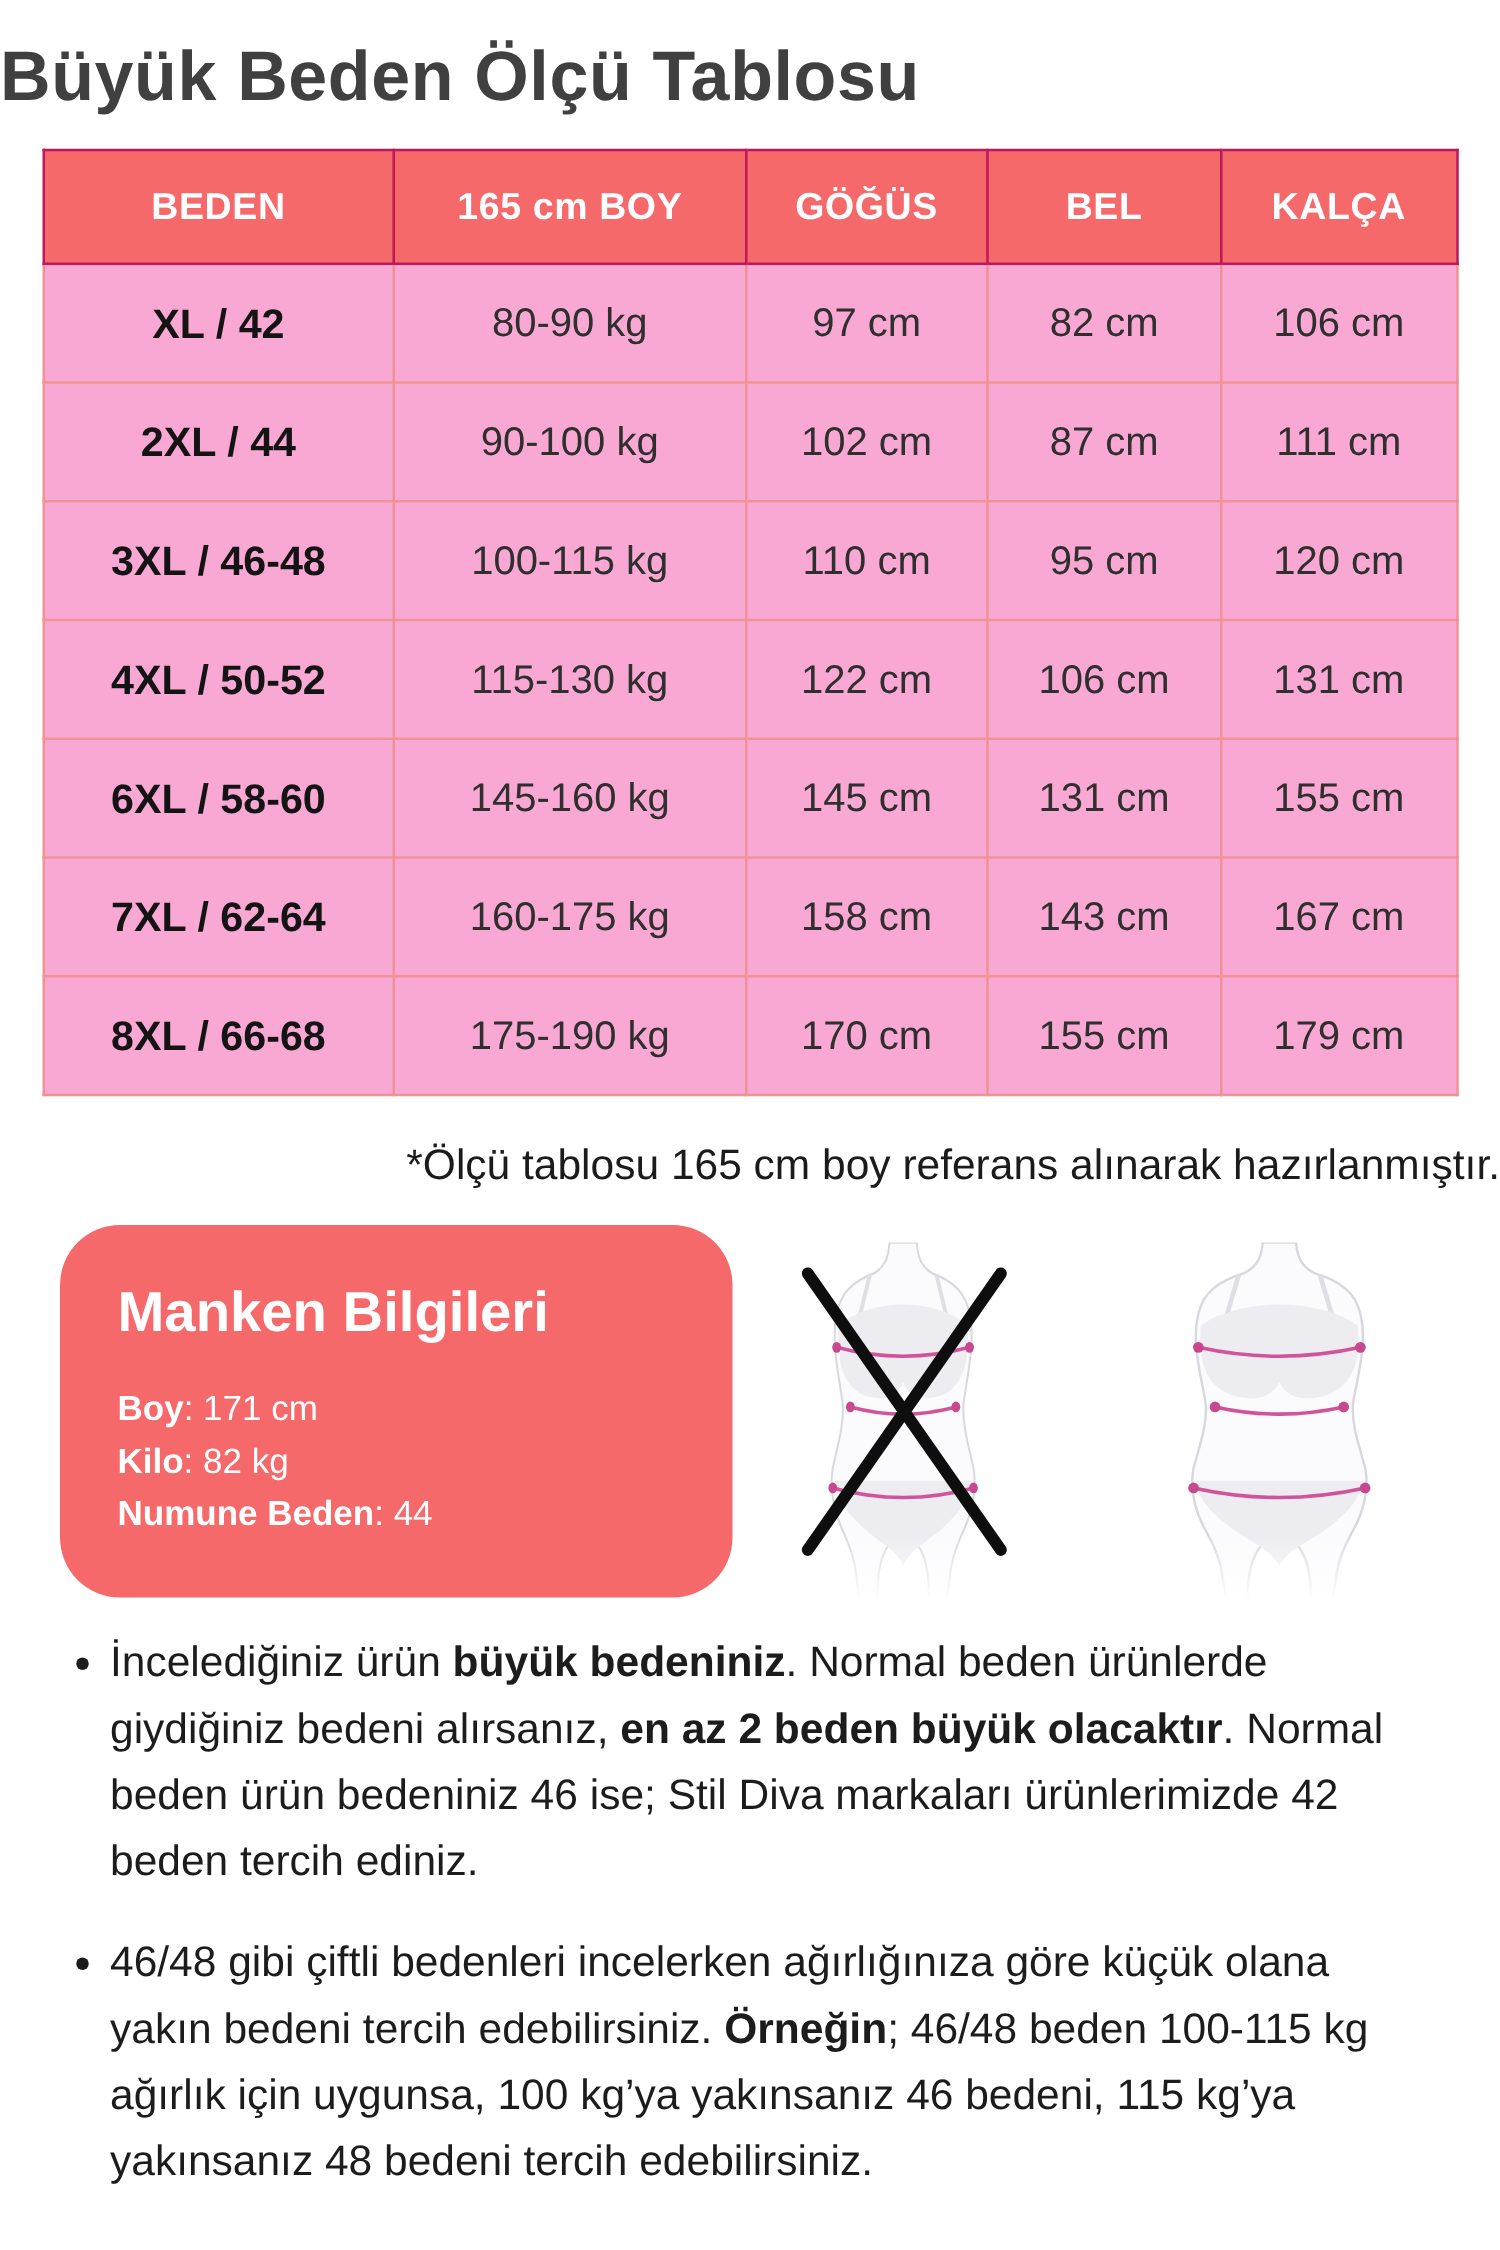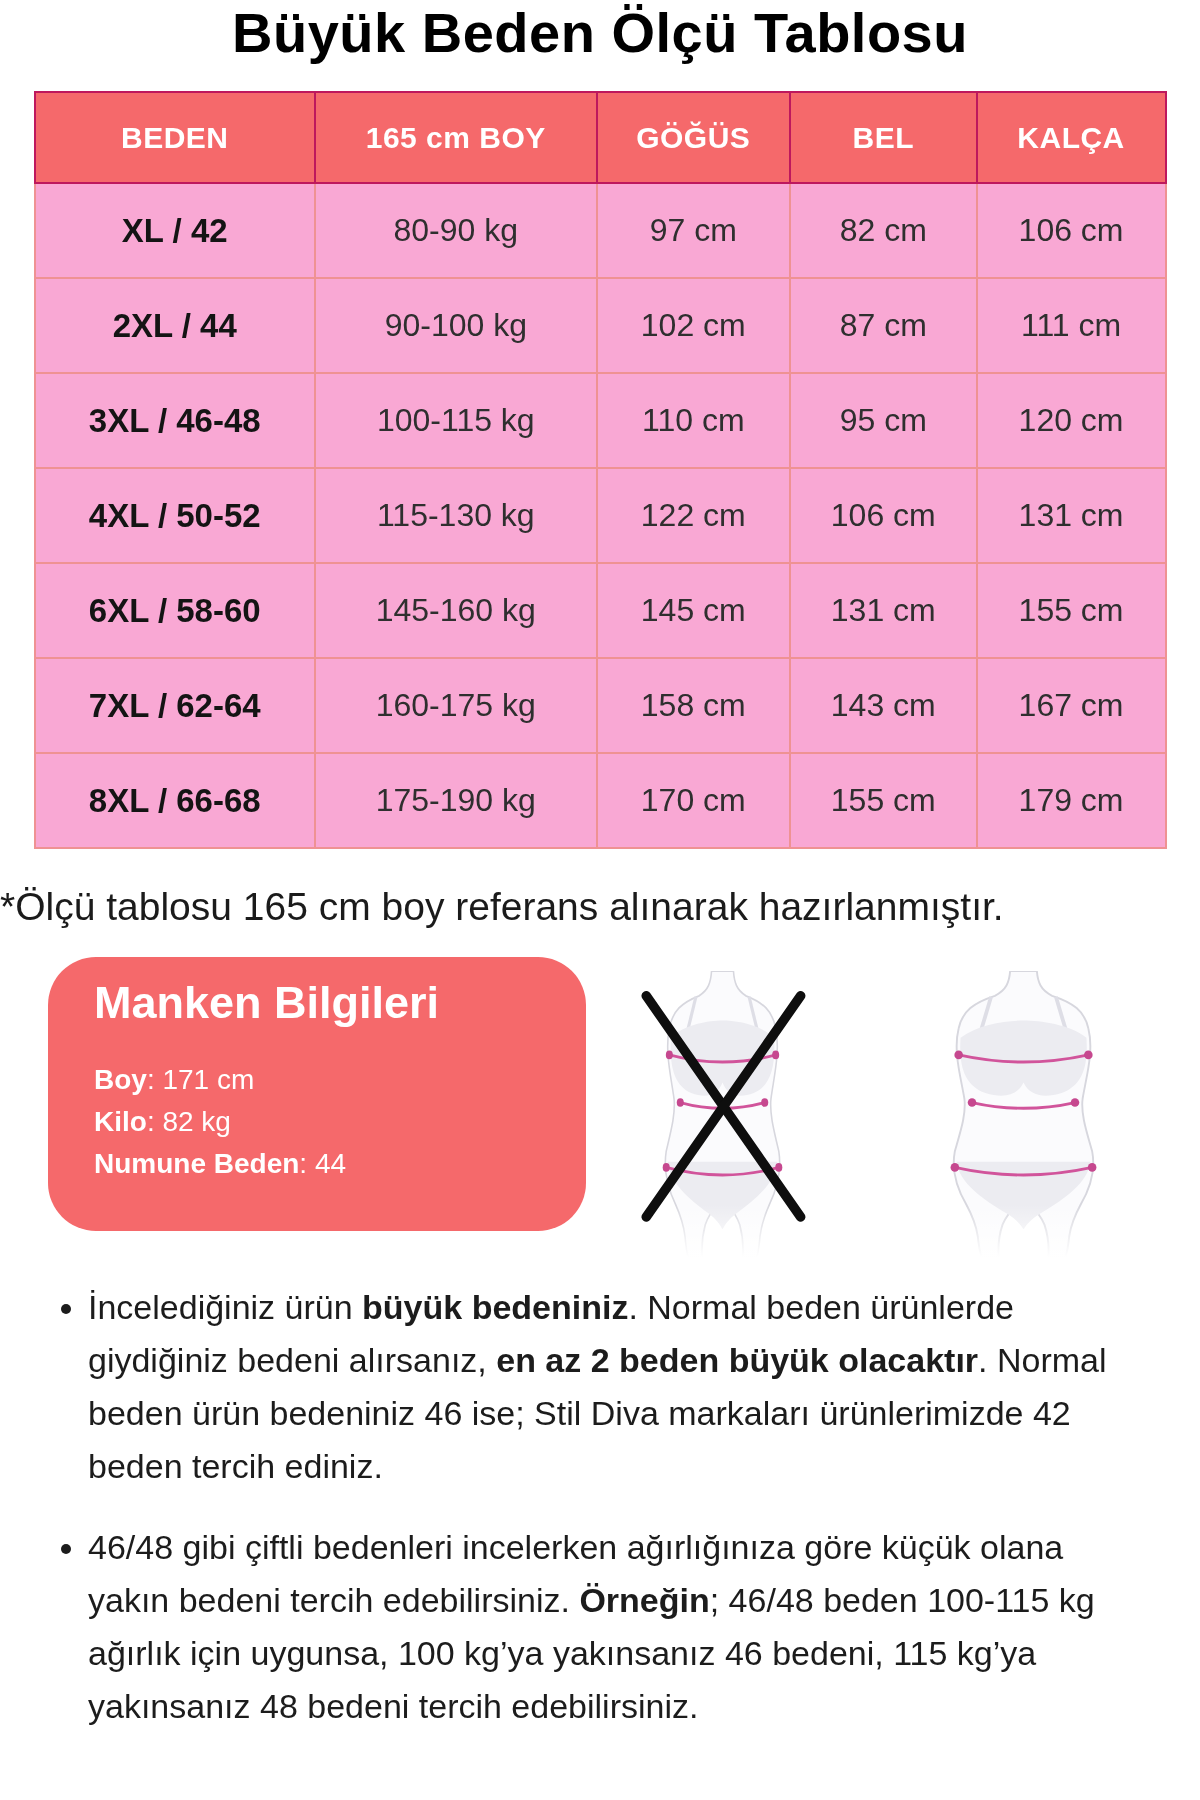--- a/index.html
+++ b/index.html
@@ -5,23 +5,23 @@
   * { margin:0; padding:0; box-sizing:border-box; }
   html,body { background:#ffffff; }
   body { font-family:"Liberation Sans", "DejaVu Sans", sans-serif; }
   .page {
     position:relative; width:1200px; height:1800px; margin:0 auto;
     background:#ffffff; overflow:hidden;
   }
 
   
   .title {
-    text-align:center;
+    padding-top:28px; text-align:left;
     font-size:56px; font-weight:800; letter-spacing:0.5px;
-    color:#000000;
+    color:#404040;
   }
 
   
   table.size-table {
     width:1133px; margin:26px auto 0 auto;
     border-collapse:collapse; table-layout:fixed;
   }
   .size-table col.c1 { width:24.8%; }
   .size-table col.c2 { width:24.9%; }
   .size-table col.c3 { width:17.1%; }
@@ -33,32 +33,32 @@
     height:91px; border:2px solid #be185d; text-align:center;
   }
   .size-table td {
     background:#f9a8d4; height:95px; text-align:center;
     border:2px solid #ef9293; font-size:32px; color:#2f2f2f;
   }
   .size-table td.size-cell { font-weight:700; font-size:33px; color:#141414; }
 
   
   .footnote {
-    margin-top:36px; text-align:left;
-    font-size:39px; color:#1b1b1b;
+    margin-top:36px; text-align:right;
+    font-size:34px; color:#1b1b1b;
   }
 
   
   .info-row {
     margin:28px 40px 0 48px;
     display:flex; align-items:flex-start;
   }
   .model-card {
     flex:0 0 538px; background:#f5696b; border-radius:48px;
-    padding:20px 46px 46px 46px; color:#ffffff;
+    padding:44px 46px 46px 46px; color:#ffffff;
   }
   .model-card .card-title { font-size:45px; font-weight:800; margin-bottom:30px; }
   .model-card .card-line { font-size:28px; line-height:1.5; }
   .model-card .lbl { font-weight:800; }
 
   .figures {
     flex:1; display:flex; justify-content:center; gap:66px;
     padding-top:14px;
   }
   .figure { width:235px; height:286px; }

